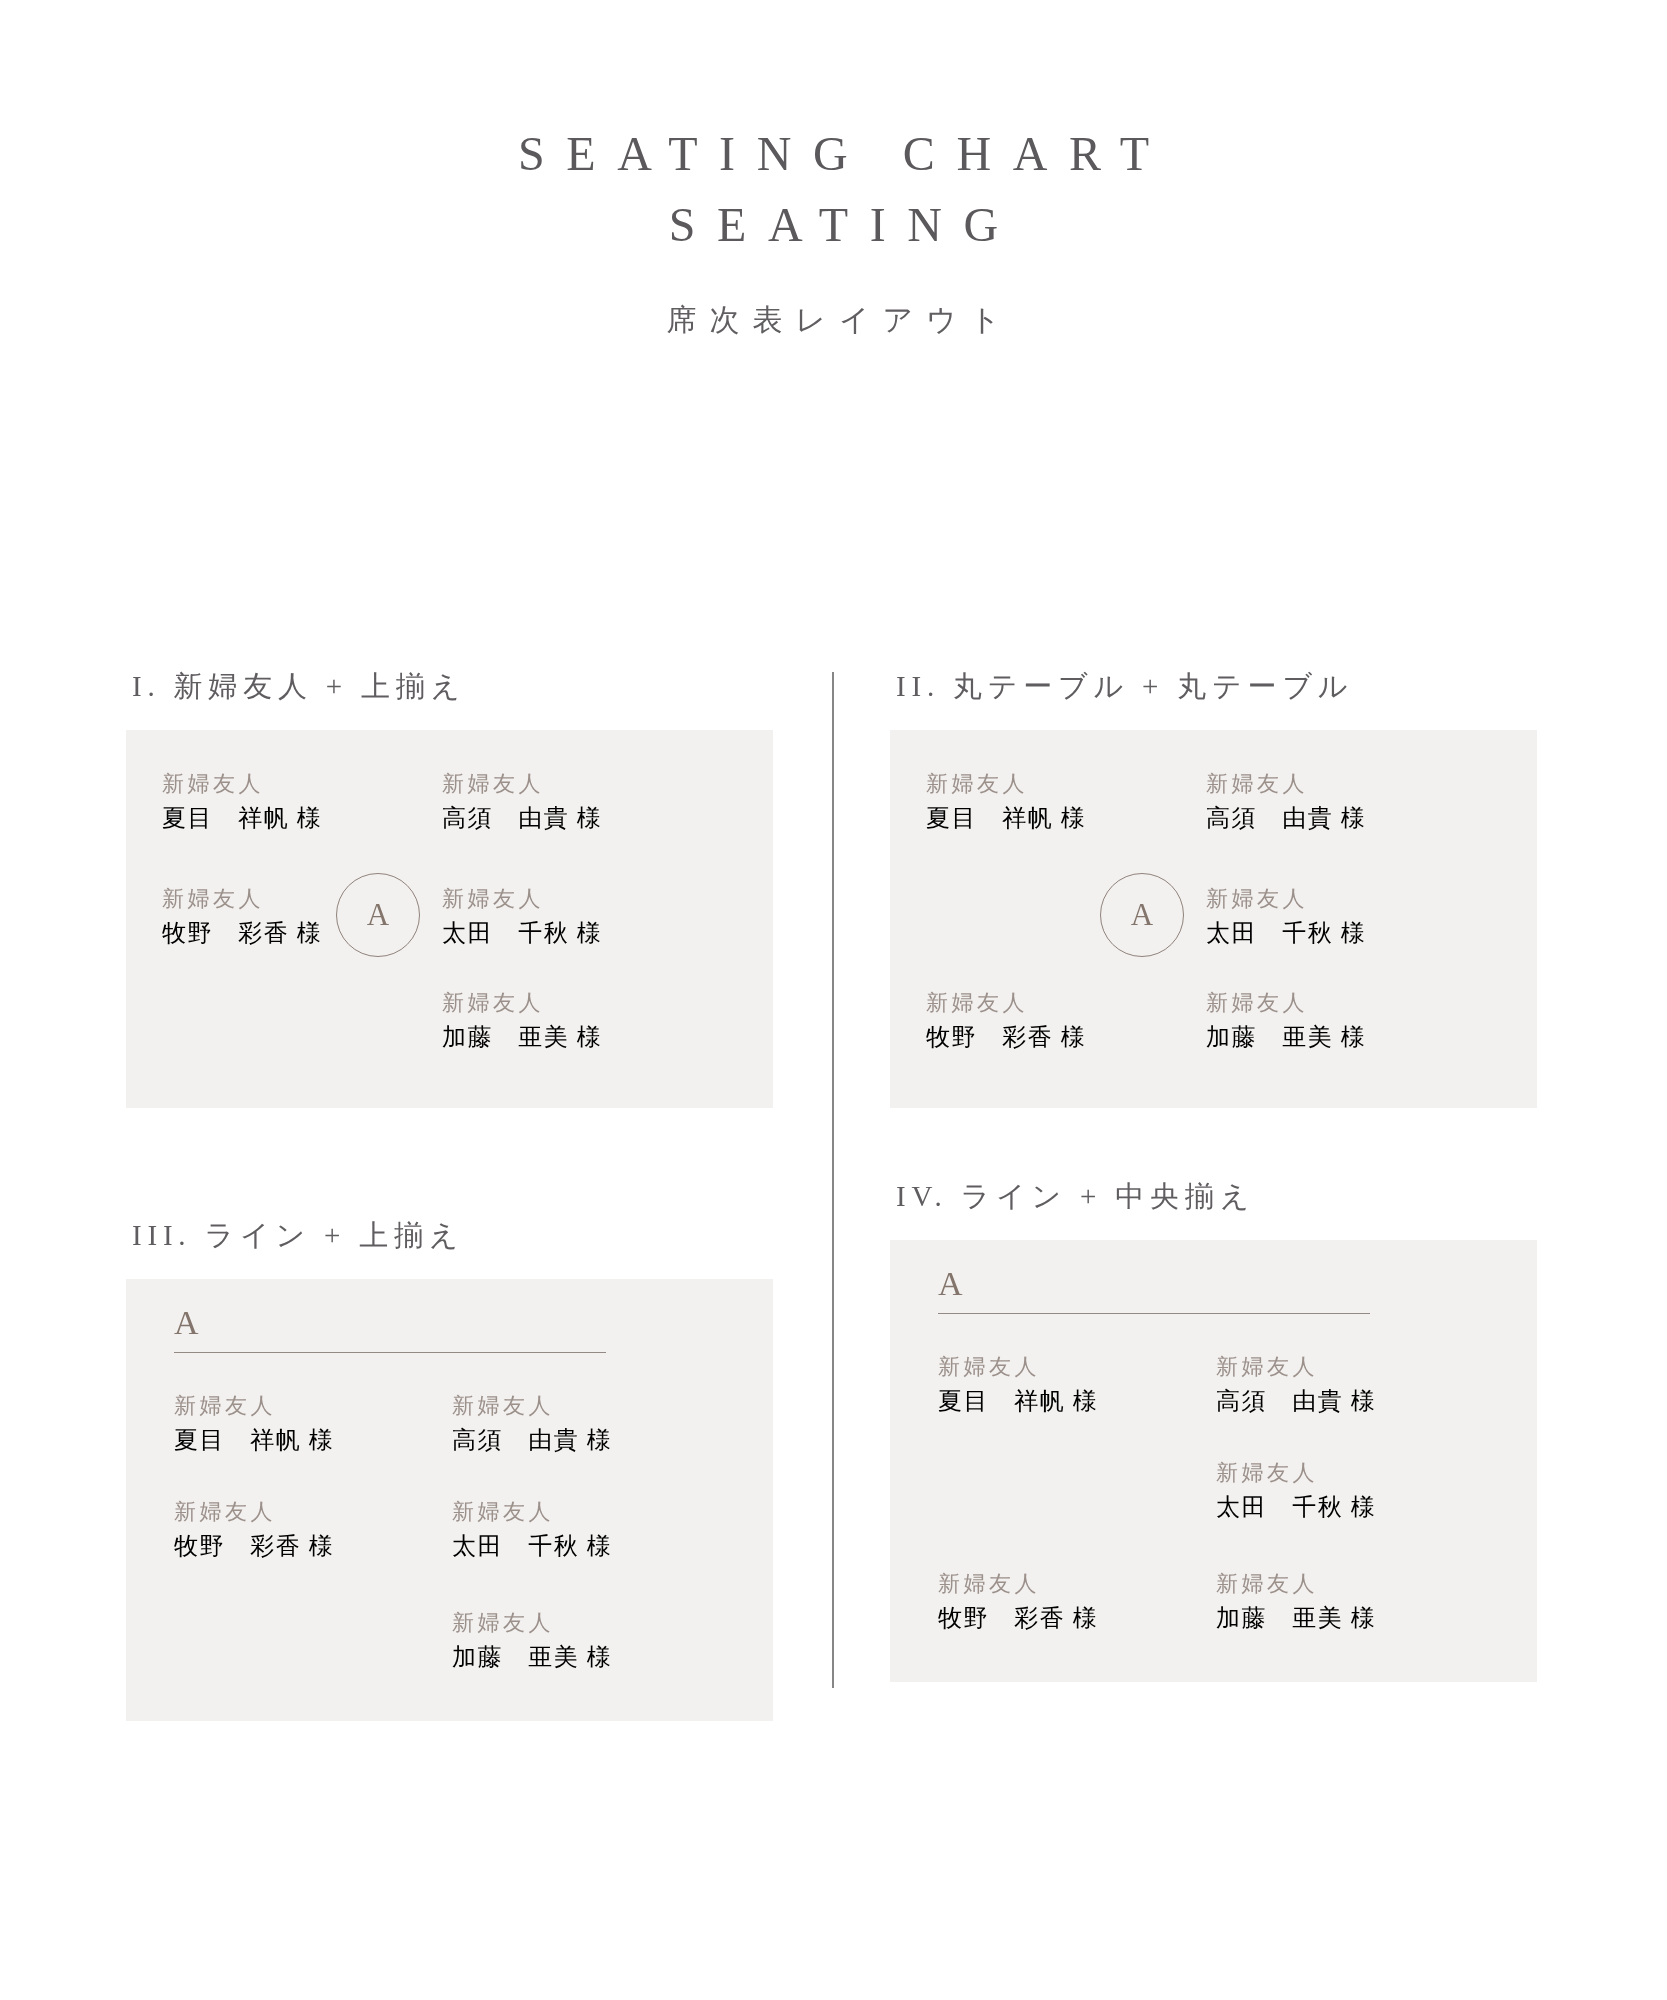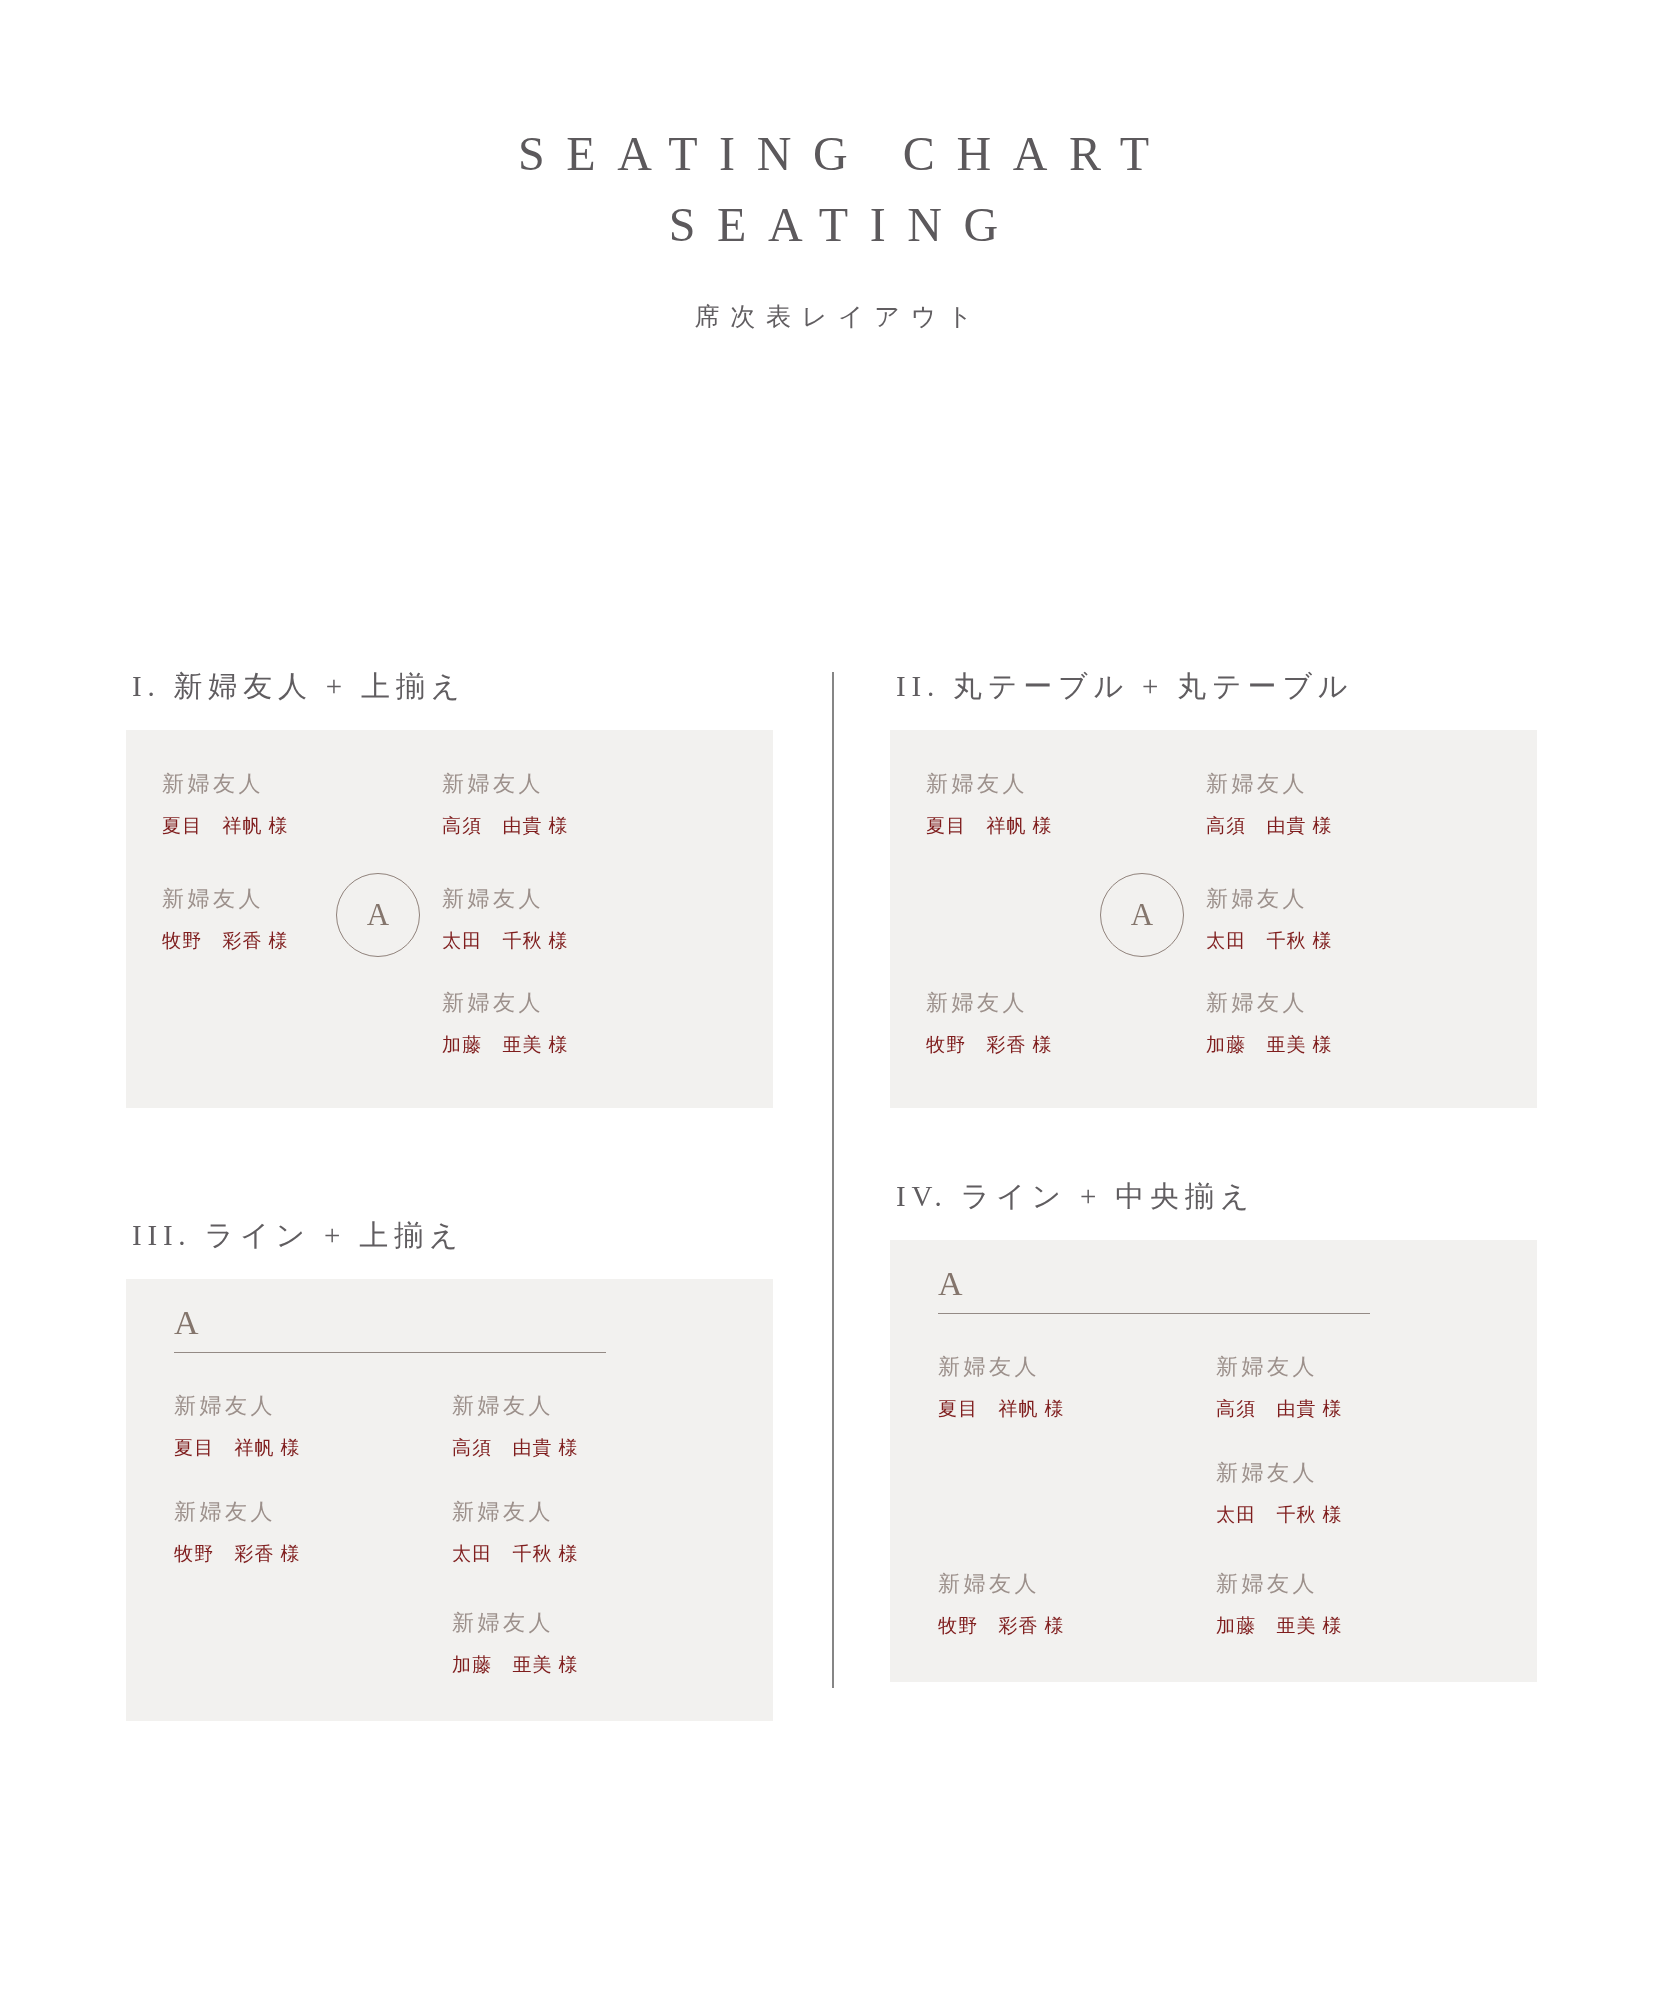--- a/index.html
+++ b/index.html
@@ -10,21 +10,21 @@
   }
   
   .title-block{position:absolute;left:0;top:118px;width:1667px;text-align:center;}
   .main-title{
     font-family:"Liberation Serif","DejaVu Serif",serif;
     font-size:48px;font-weight:400;color:#5c595c;
     letter-spacing:0.45em;text-indent:0.45em;line-height:1.48;
   }
   .subtitle{
     margin-top:40px;
-    font-size:25px;color:#615e61;
+    font-size:30px;color:#615e61;
     letter-spacing:0.43em;text-indent:0.43em;
   }
   
   .layout-section{position:absolute;width:647px;}
   .s1{left:126px;top:668px;}
   .s2{left:890px;top:668px;}
   .s3{left:126px;top:1217px;}
   .s4{left:890px;top:1178px;}
   .section-heading{
     margin:0 0 26px 6px;height:36px;
@@ -38,22 +38,22 @@
   .box-round{height:378px;}
   .box-line{height:442px;}
   
   .entry{position:absolute;}
   .entry-label{
     font-family:"Liberation Serif","DejaVu Serif",serif;
     font-size:22px;color:#9c908b;letter-spacing:0.16em;line-height:1;
   }
   .entry-name{
     font-family:"Liberation Serif","DejaVu Serif",serif;
-    font-size:19px;color:#7f1d1d;letter-spacing:0.06em;line-height:1;
-    margin-top:21px;
+    font-size:24px;color:#000000;letter-spacing:0.06em;line-height:1;
+    margin-top:11px;
   }
   
   .box-round .pos-l1{left:36px;top:43px;}
   .box-round .pos-r1{left:316px;top:43px;}
   .box-round .pos-l2{left:36px;top:158px;}
   .box-round .pos-r2{left:316px;top:158px;}
   .box-round .pos-l3{left:36px;top:262px;}
   .box-round .pos-r3{left:316px;top:262px;}
   
   .box-line .pos-l1{left:48px;top:116px;}

